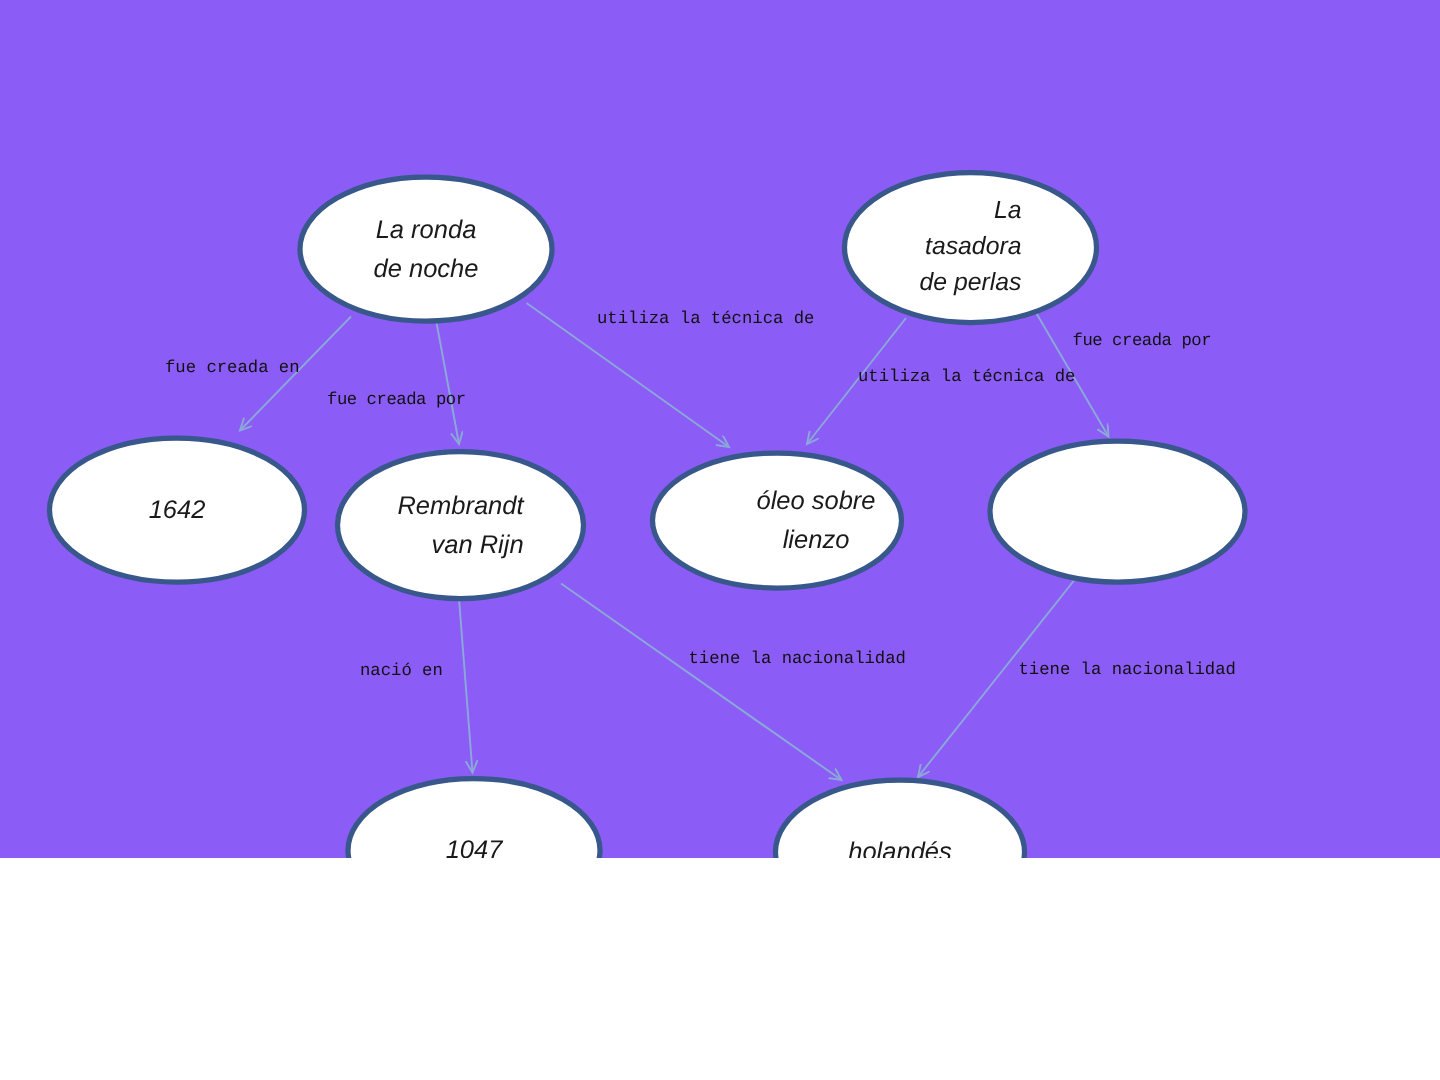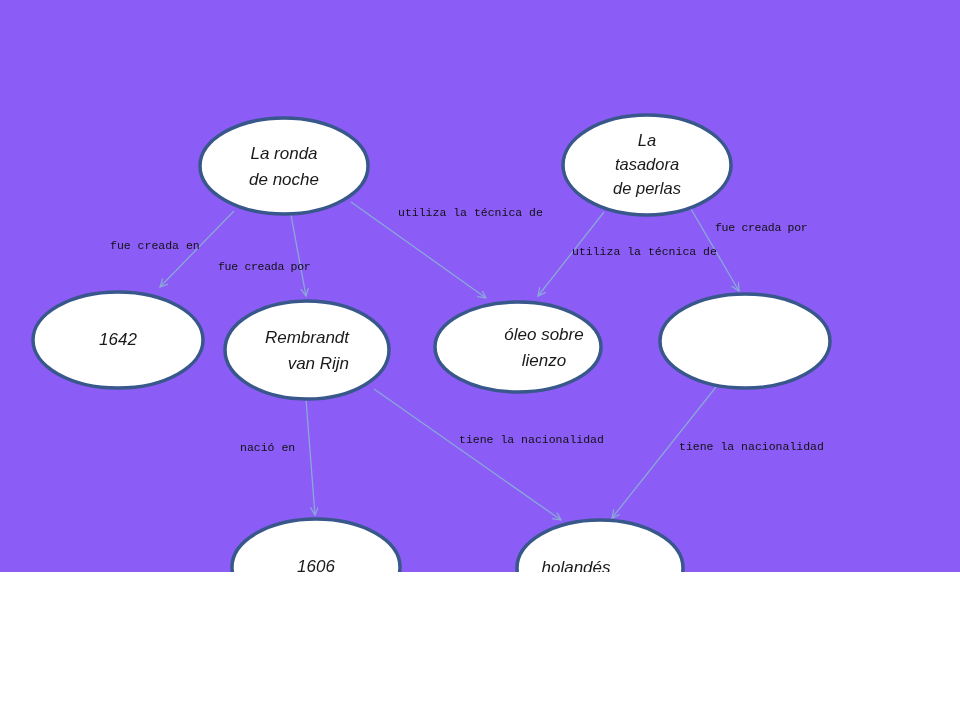--- a/index.html
+++ b/index.html
@@ -76,30 +76,30 @@
     <ellipse class="node-ellipse" cx="118" cy="340" rx="85" ry="48"></ellipse>
     <ellipse class="node-ellipse" cx="307" cy="350" rx="82" ry="49"></ellipse>
     <ellipse class="node-ellipse" cx="518" cy="347" rx="83" ry="45"></ellipse>
     <ellipse class="node-ellipse" cx="745" cy="341" rx="85" ry="47"></ellipse>
     <ellipse class="node-ellipse" cx="316" cy="567" rx="84" ry="48"></ellipse>
     <ellipse class="node-ellipse" cx="600" cy="568" rx="83" ry="48"></ellipse>
   </svg>
 
   <div class="node-label" style="left:284px; top:166px;">La ronda
 de noche</div>
-  <div class="node-label" style="left:647px; top:165px; line-height:1.45; font-size:16.5px;">La
+  <div class="node-label" style="left:647px; top:165px; line-height:1.45; font-size:16.5px;text-align:right;">La
 tasadora
 de perlas</div>
   <div class="node-label" style="left:118px; top:340px;">1642</div>
   <div class="node-label" style="left:307px; top:350px;text-align:right;">Rembrandt
 van Rijn</div>
   <div class="node-label" style="left:544px; top:347px;">óleo sobre
 lienzo</div>
-  <div class="node-label" style="left:316px; top:567px;">1606</div>
-  <div class="node-label" style="left:576px; top:568px;">holandés</div>
+  <div class="node-label" style="left:316px; top:567px;">1047</div>
+  <div class="node-label" style="left:600px; top:568px;">holandés</div>
 
   <div class="edge-label" style="left:110px; top:239px;">fue creada en</div>
   <div class="edge-label" style="left:218px; top:260px; letter-spacing:-0.3px;">fue creada por</div>
   <div class="edge-label" style="left:398px; top:206px;">utiliza la técnica de</div>
   <div class="edge-label" style="left:572px; top:245px;">utiliza la técnica de</div>
   <div class="edge-label" style="left:715px; top:221px; letter-spacing:-0.3px;">fue creada por</div>
   <div class="edge-label" style="left:240px; top:441px;">nació en</div>
   <div class="edge-label" style="left:459px; top:433px;">tiene la nacionalidad</div>
   <div class="edge-label" style="left:679px; top:440px;">tiene la nacionalidad</div>
 

